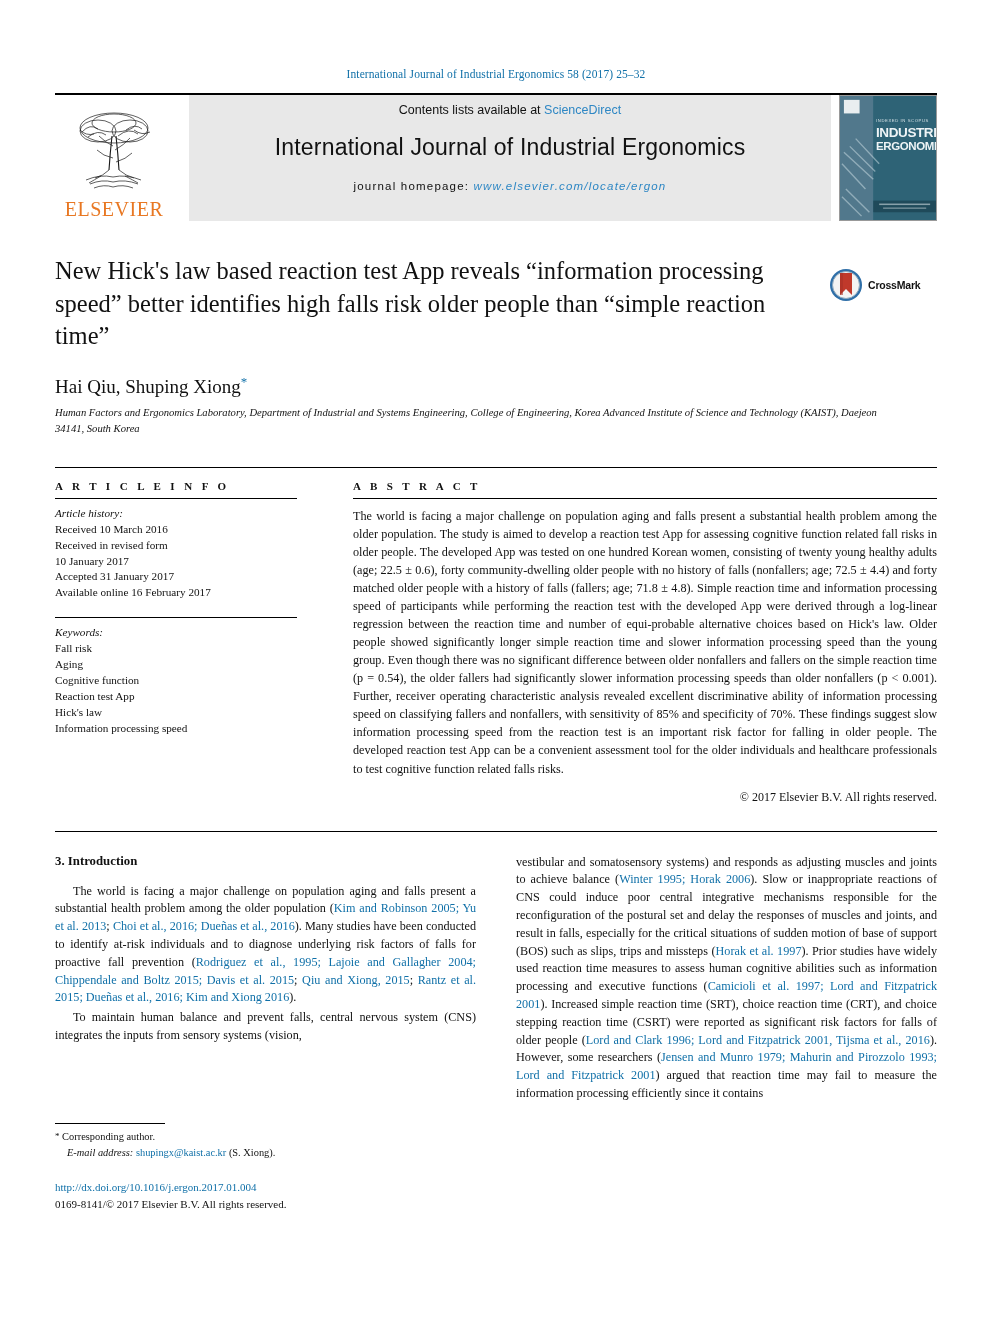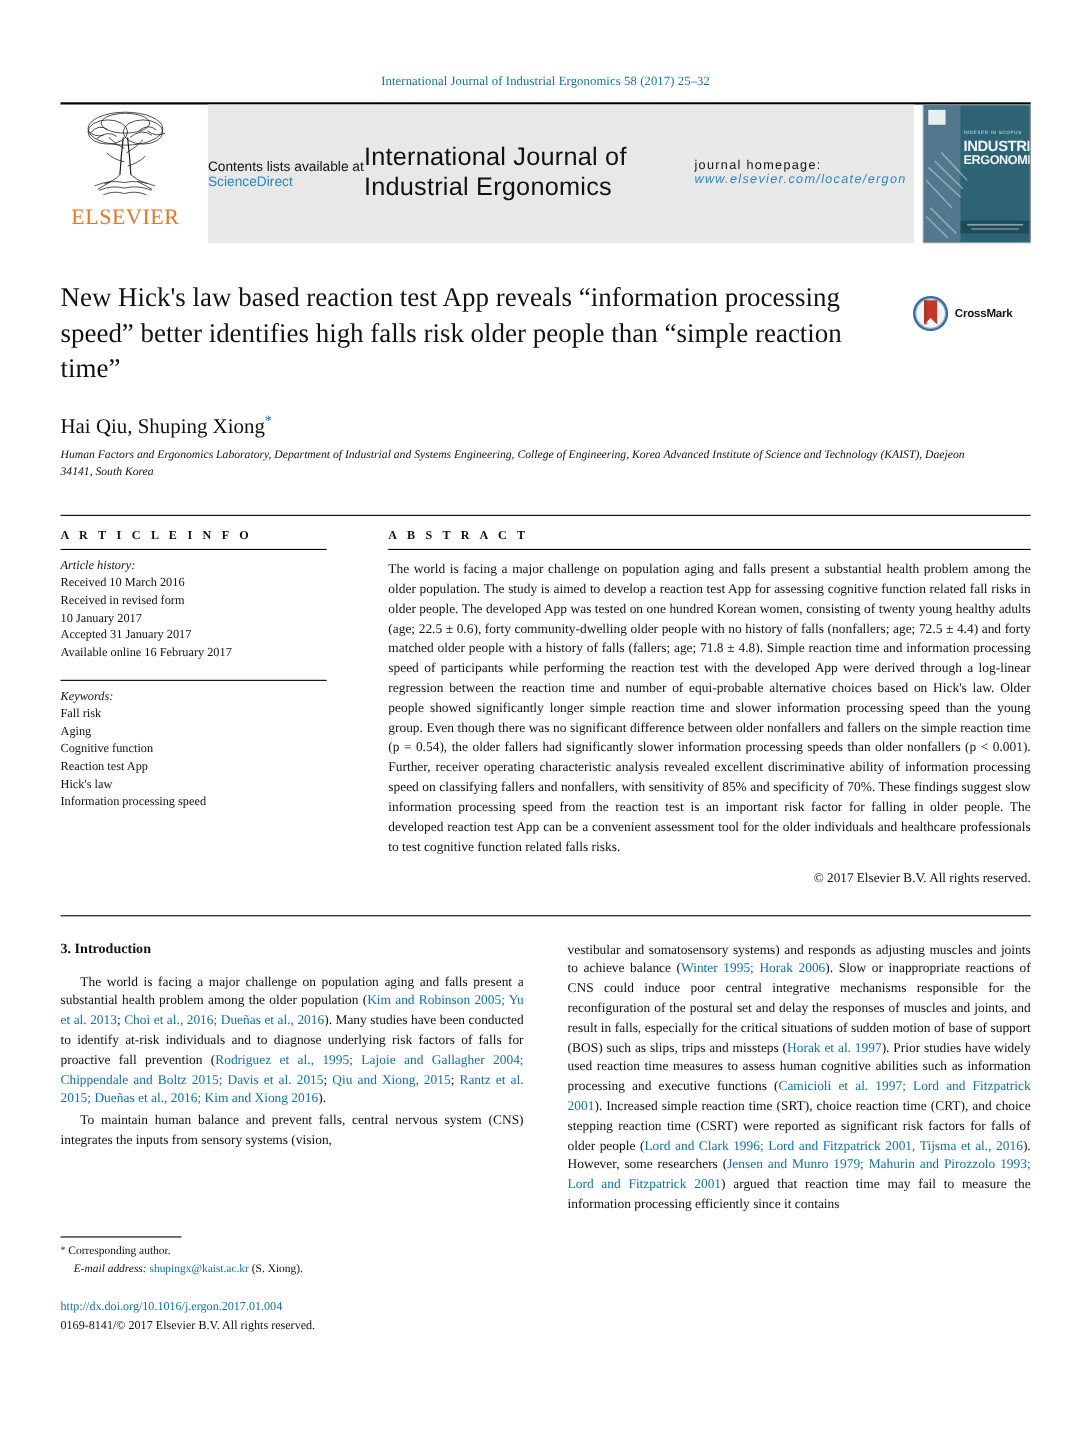--- a/index.html
+++ b/index.html
@@ -33,40 +33,39 @@
     display: flex;
     align-items: stretch;
     height: 128px;
   }
   .elsevier-logo {
     width: 118px;
     flex: 0 0 118px;
     display: flex;
     flex-direction: column;
     align-items: center;
-    justify-content: flex-start;
+    justify-content: flex-end;
     padding-bottom: 2px;
   }
   .tree-svg { display:block; }
   .elsevier-word {
     font-family: "Liberation Serif", serif;
     font-size: 20px;
     letter-spacing: .5px;
     color: #E87722;
     line-height: 1;
     margin-top: 1px;
   }
 
   .journal-band {
     flex: 1 1 auto;
     background: #e8e8e8;
     display: flex;
-    flex-direction: row;
+    flex-direction: column;
     align-items: center;
-    justify-content: center;
     padding: 6px 0 8px 0;
     margin-left: 16px;
   }
   .contents-line {
     font-size: 12.5px;
     font-family: "Liberation Sans", sans-serif;
     color: #111;
     margin-top: 2px;
   }
   .contents-line .sd { color: #2e87c4; }

